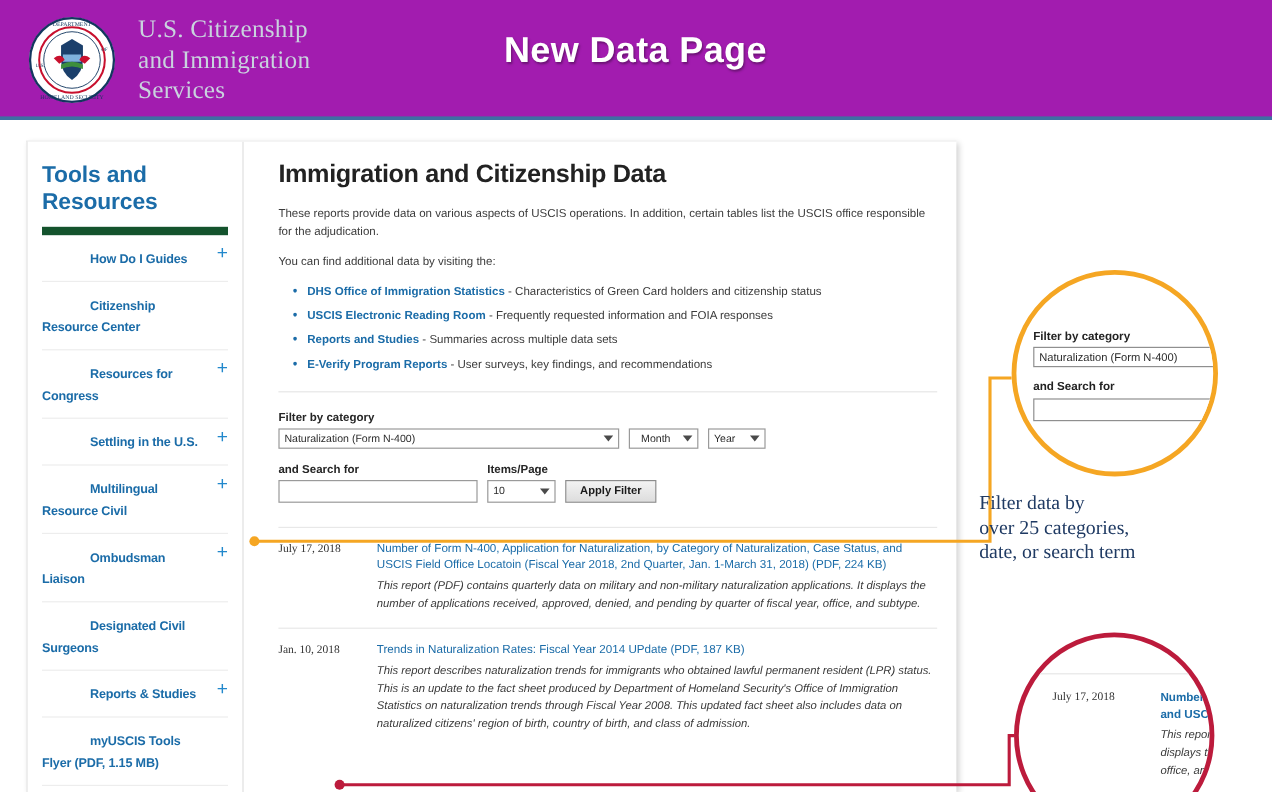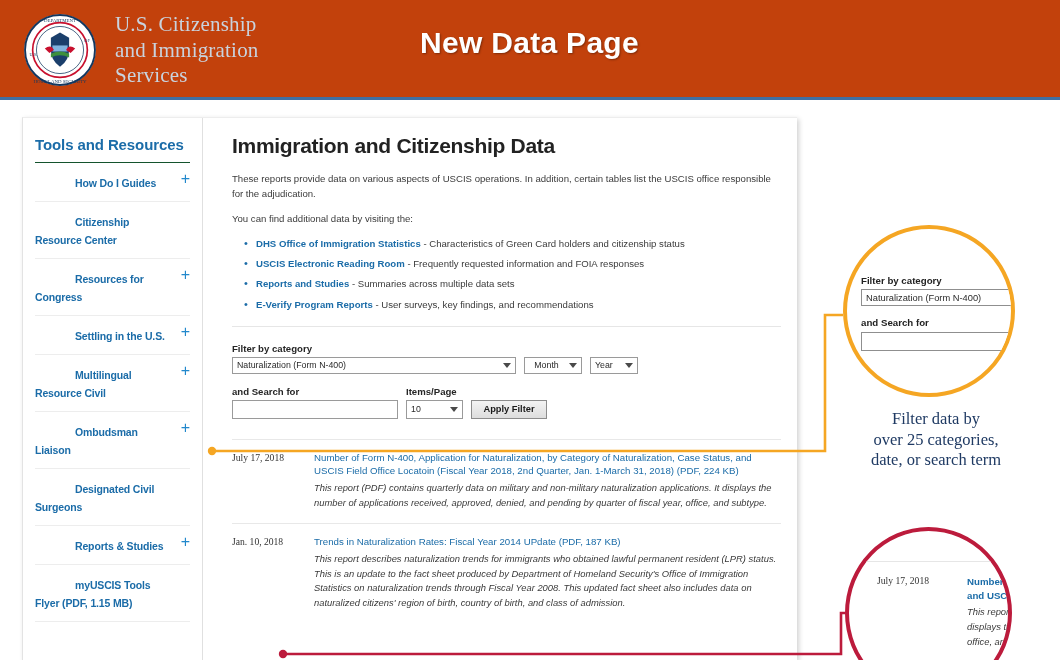--- a/index.html
+++ b/index.html
@@ -15,21 +15,21 @@
     overflow: hidden;
     position: relative;
   }
 
   
   #header {
     position: absolute;
     left: 0; top: 0;
     width: 1060px;
     height: 100px;
-    background: #c2410c;
+    background: #a21caf;
     border-bottom: 3px solid #3f6fa3;
     box-sizing: border-box;
     padding-left: 12px;
   }
   #seal {
     position: absolute;
     left: 22px; top: 12px;
     width: 76px; height: 76px;
   }
   #agency-name {
@@ -76,24 +76,24 @@
   #sidebar {
     position: absolute;
     left: 0; top: 0;
     width: 180px; height: 543px;
     border-right: 1px solid #e0e0e0;
     box-sizing: border-box;
     padding: 0 12px;
   }
   #sidebar-title {
     color: #1b6ca8;
-    font-size: 15px;
+    font-size: 19px;
     font-weight: bold;
     padding: 18px 0 9px 0;
-    border-bottom: 1px solid #14532d;
+    border-bottom: 7px solid #14532d;
     letter-spacing: -.1px;
   }
   .nav-item {
     position: relative;
     display: block;
     border-bottom: 1px solid #ededed;
     padding: 10px 18px 10px 0;
     min-height: 14px;
   }
   .nav-label {
@@ -333,21 +333,21 @@
     line-height: 1.55;
     white-space: nowrap;
   }
 
   .callout-caption {
     position: absolute;
     font-family: "Liberation Serif", serif;
     color: #1f3a63;
     font-size: 16.5px;
     line-height: 1.25;
-    text-align: center;
+    text-align: left;
     width: 240px;
   }
   #caption-top { left: 816px; top: 306px; }
 
   #leaders {
     position: absolute;
     left: 0; top: 0;
     width: 1060px; height: 660px;
     pointer-events: none;
   }

